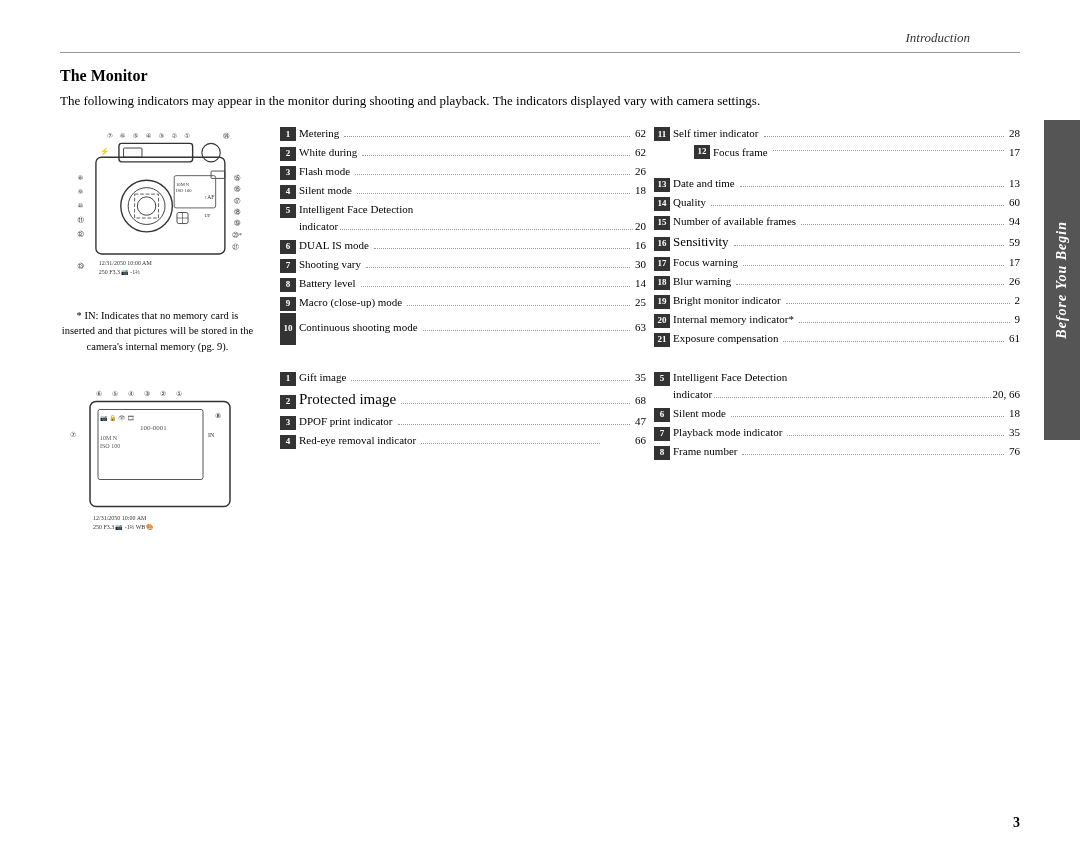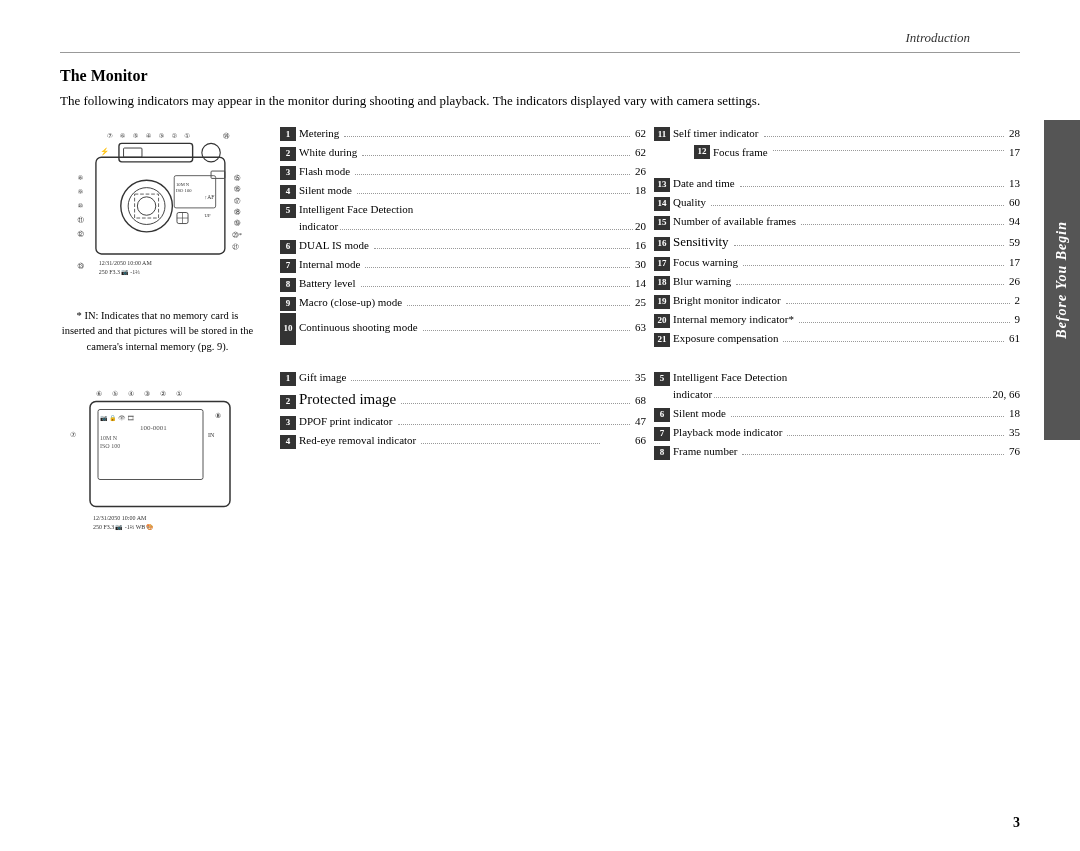--- a/index.html
+++ b/index.html
@@ -274,21 +274,21 @@
             </div>
           </div>
           <div style="display: flex; align-items: baseline; gap: 3px; margin-bottom: 2px; font-size: 11px;">
             <span style="display: inline-flex; align-items: center; justify-content: center; min-width: 16px; height: 14px; background: rgb(51, 51, 51); color: rgb(255, 255, 255); font-size: 9px; font-weight: bold; flex-shrink: 0; padding: 0px 2px;">6</span>
             <span style="font-size: 11px;">DUAL IS mode</span>
             <span style="flex: 1 1 0%; border-bottom: 1px dotted rgb(153, 153, 153); margin: 0px 2px 3px; min-width: 10px; display: inline-block;"></span>
             <span style="white-space: nowrap; font-size: 11px;">16</span>
           </div>
           <div style="display: flex; align-items: baseline; gap: 3px; margin-bottom: 2px; font-size: 11px;">
             <span style="display: inline-flex; align-items: center; justify-content: center; min-width: 16px; height: 14px; background: rgb(51, 51, 51); color: rgb(255, 255, 255); font-size: 9px; font-weight: bold; flex-shrink: 0; padding: 0px 2px;">7</span>
-            <span style="font-size: 11px;">Internal mode</span>
+            <span style="font-size: 11px;">Shooting vary</span>
             <span style="flex: 1 1 0%; border-bottom: 1px dotted rgb(153, 153, 153); margin: 0px 2px 3px; min-width: 10px; display: inline-block;"></span>
             <span style="white-space: nowrap; font-size: 11px;">30</span>
           </div>
           <div style="display: flex; align-items: baseline; gap: 3px; margin-bottom: 2px; font-size: 11px;">
             <span style="display: inline-flex; align-items: center; justify-content: center; min-width: 16px; height: 14px; background: rgb(51, 51, 51); color: rgb(255, 255, 255); font-size: 9px; font-weight: bold; flex-shrink: 0; padding: 0px 2px;">8</span>
             <span style="font-size: 11px;">Battery level</span>
             <span style="flex: 1 1 0%; border-bottom: 1px dotted rgb(153, 153, 153); margin: 0px 2px 3px; min-width: 10px; display: inline-block;"></span>
             <span style="white-space: nowrap; font-size: 11px;">14</span>
           </div>
           <div style="display: flex; align-items: baseline; gap: 3px; margin-bottom: 2px; font-size: 11px;">

